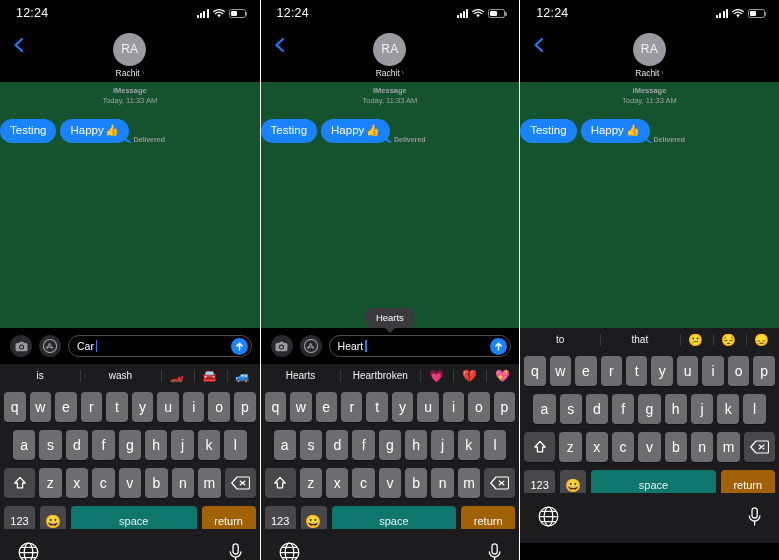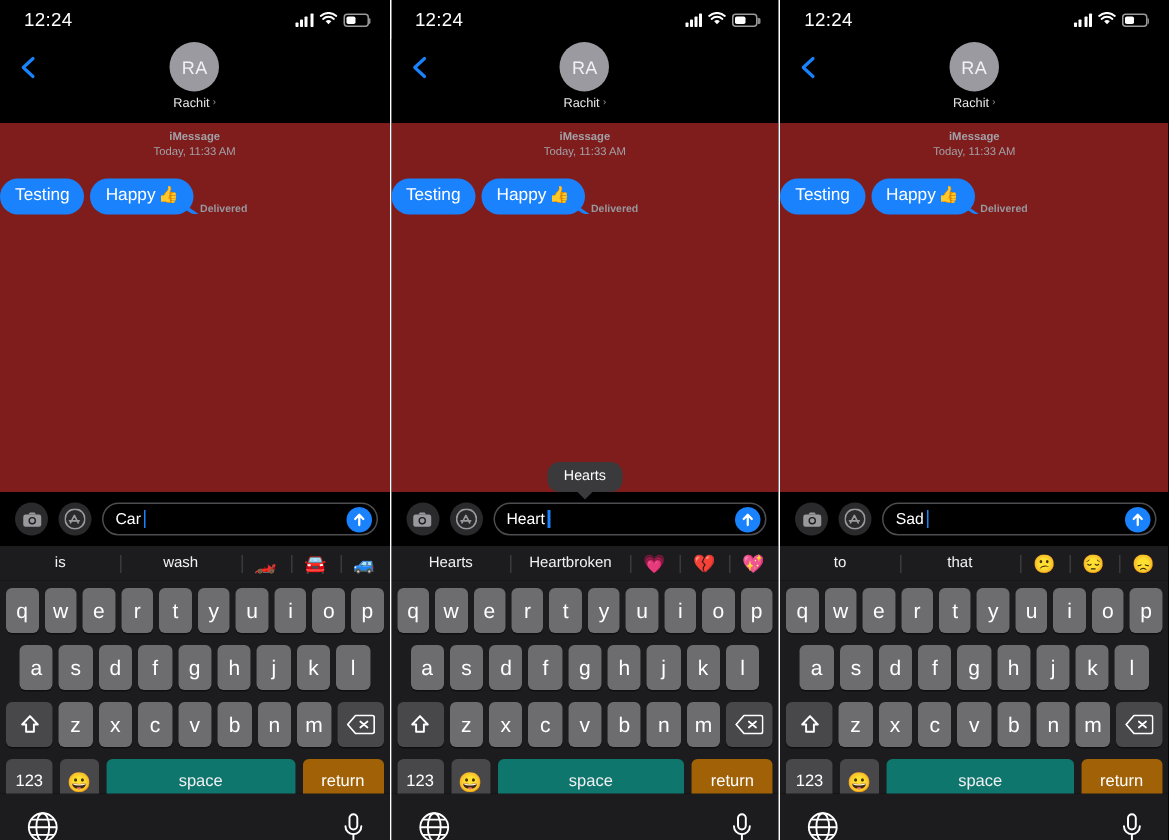--- a/index.html
+++ b/index.html
@@ -33,37 +33,37 @@
   .sig i:nth-child(1){height:3px;} .sig i:nth-child(2){height:5px;}
   .sig i:nth-child(3){height:7px;} .sig i:nth-child(4){height:9px;}
   .batt { width:17px; height:9px; border:1px solid #9a9a9a; border-radius:2.5px; padding:1px; position:relative; }
   .batt::after{content:"";position:absolute;right:-2.6px;top:2.5px;width:1.4px;height:3.5px;background:#8a8a8a;border-radius:0 1px 1px 0;}
   .batt span{display:block;height:100%;width:50%;background:#fff;border-radius:1.2px;}
 
   
   .navbar {
     height:56px;
     position:relative;
-    display:flex; justify-content:center;
+    display:flex; align-items:center; justify-content:center;
     background:#000;
   }
   .back { position:absolute; left:10px; top:10px; width:18px; height:18px; }
   .back svg { display:block; }
   .contact { display:flex; flex-direction:column; align-items:center; gap:2px; margin-top:2px; }
   .avatar {
     width:33px;height:33px;border-radius:50%;
     background:#9a9aa0;color:#f2f2f5;
     display:flex;align-items:center;justify-content:center;
     font-size:12px;font-weight:500;letter-spacing:.3px;
   }
   .cname { font-size:8.5px; color:#e9e9ec; display:flex; align-items:center; gap:2px; }
   .cname .chev { font-size:7px; color:#8d8d93; }
 
   
-  .convo { position:relative; height:246px; background:#7f1d1d; padding-top:4px; }
+  .convo { position:relative; height:246px; background:#14532d; padding-top:4px; }
   .meta { text-align:center; line-height:1.35; }
   .meta .svc { font-size:7.5px; font-weight:700; color:#a2a2a8; }
   .meta .when { font-size:7.5px; color:#a2a2a8; }
   .bubbles { margin-top:13px; padding-right:12px; display:flex; flex-direction:row; align-items:flex-end; gap:4px; }
   .bubble {
     position:relative;
     background:#1982fc; color:#fff;
     font-size:11.5px;
     padding:4px 10px 5px 10px;
     border-radius:13px;
@@ -489,45 +489,20 @@
           <div class="bubble">
             <span>Testing</span>
           </div>
           <div class="bubble tail">
             <span>Happy</span>
             <span class="emo">👍</span>
           </div>
           <div class="delivered">Delivered</div>
         </div>
       </div>
-      <div class="compose">
-        <div class="circ-btn">
-          <svg width="13" height="11" viewBox="0 0 13 11">
-            <rect x="0.5" y="2" width="12" height="8.2" rx="1.6" fill="#9a9a9e"></rect>
-            <path d="M4 2 L4.9 0.7 H8.1 L9 2 Z" fill="#9a9a9e"></path>
-            <circle cx="6.5" cy="6.1" r="2.5" fill="#1c1c1e"></circle>
-            <circle cx="6.5" cy="6.1" r="1.6" fill="#9a9a9e"></circle>
-          </svg>
-        </div>
-        <div class="circ-btn">
-          <svg width="14" height="14" viewBox="0 0 14 14">
-            <circle cx="7" cy="7" r="6.6" fill="none" stroke="#9a9a9e" stroke-width="1.1"></circle>
-            <path d="M4 9.6 L6.6 4.6 L9.1 9.6 M3.3 8.2 H9.8" fill="none" stroke="#9a9a9e" stroke-width="1.1" stroke-linecap="round" stroke-linejoin="round"></path>
-          </svg>
-        </div>
-        <div class="field">
-          <span class="txt">Sad</span>
-          <span class="caret"></span>
-          <div class="send">
-            <svg width="11" height="11" viewBox="0 0 11 11">
-              <path d="M5.5 9 V2.6 M2.8 5 L5.5 2.2 L8.2 5" fill="none" stroke="#fff" stroke-width="1.5" stroke-linecap="round" stroke-linejoin="round"></path>
-            </svg>
-          </div>
-        </div>
-      </div>
       <div class="predict">
         <div class="pcell">to</div>
         <div class="pcell">that</div>
         <div class="pcell emoji">😕</div>
         <div class="pcell emoji">😔</div>
         <div class="pcell emoji">😞</div>
       </div>
       <div class="keyboard">
         <div class="krow r1">
           <div class="key">q</div>

